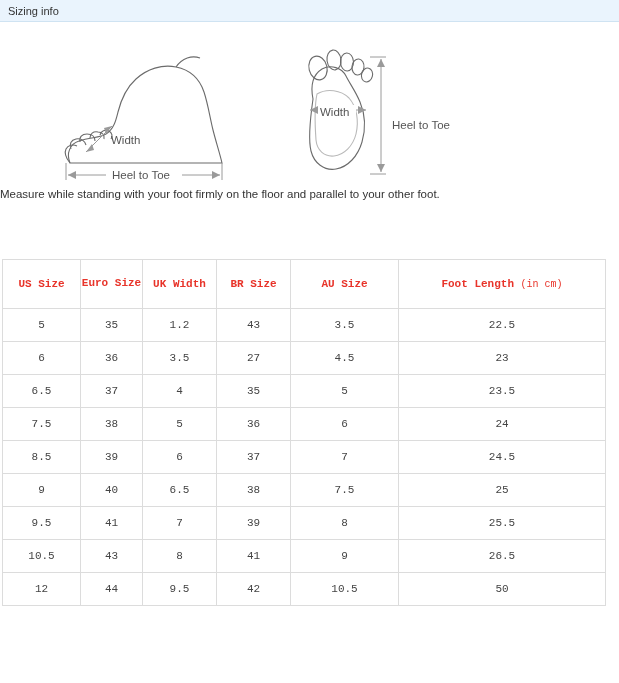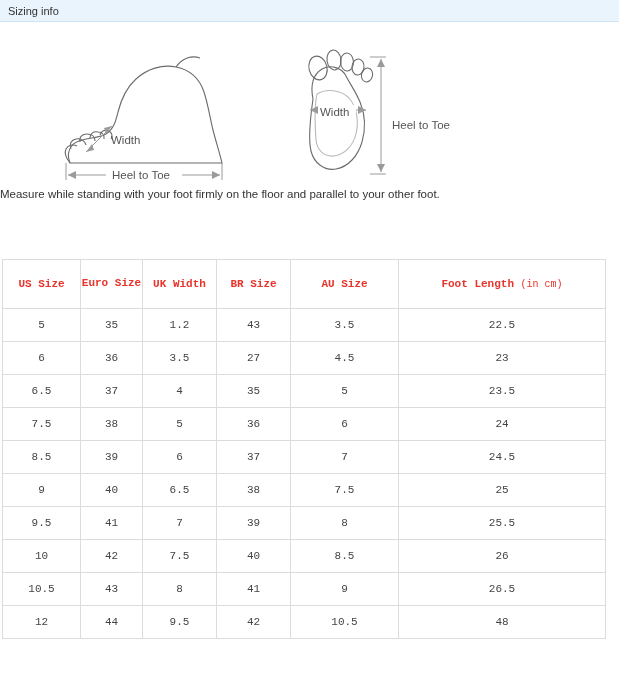--- a/index.html
+++ b/index.html
@@ -253,40 +253,32 @@
           </tr>
           <tr>
             <td>9.5</td>
             <td>41</td>
             <td>7</td>
             <td>39</td>
             <td>8</td>
             <td>25.5</td>
           </tr>
           <tr>
-            <td>10</td>
-            <td>42</td>
-            <td>7.5</td>
-            <td>40</td>
-            <td>8.5</td>
-            <td>26</td>
-          </tr>
-          <tr>
             <td>10.5</td>
             <td>43</td>
             <td>8</td>
             <td>41</td>
             <td>9</td>
             <td>26.5</td>
           </tr>
           <tr>
             <td>12</td>
             <td>44</td>
             <td>9.5</td>
             <td>42</td>
             <td>10.5</td>
-            <td>48</td>
+            <td>50</td>
           </tr>
         </tbody>
     </table>
   </div>
 
 </div>
 
 </body></html>

